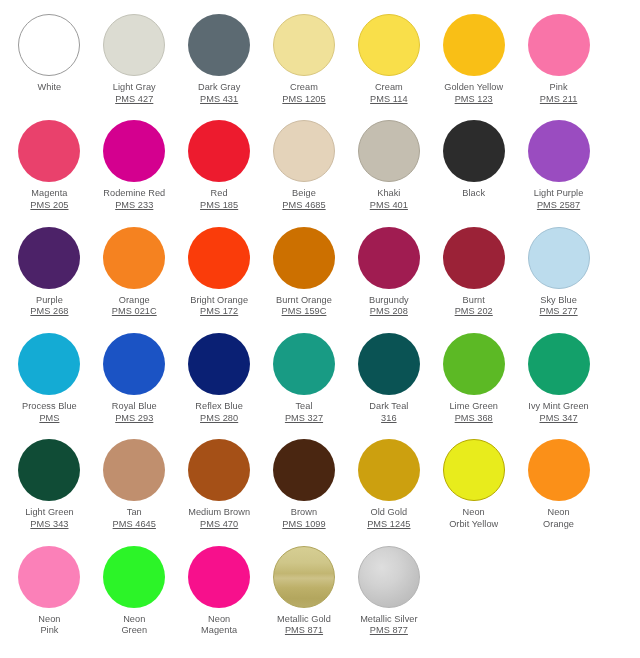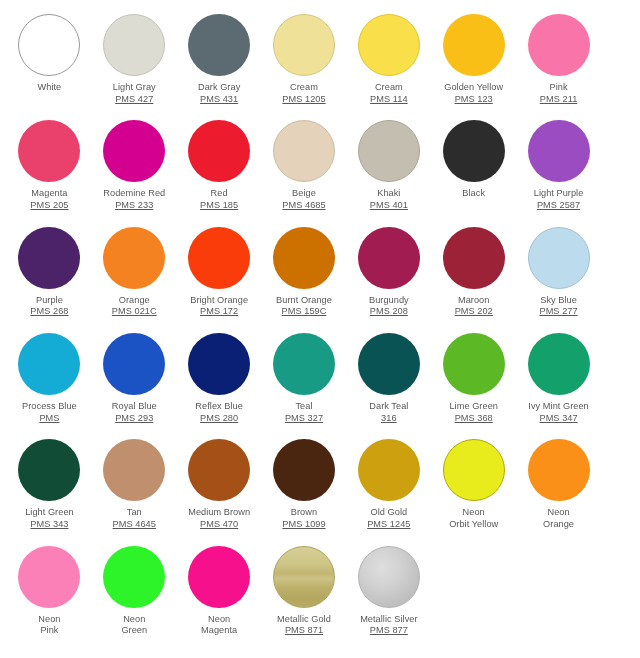--- a/index.html
+++ b/index.html
@@ -128,21 +128,21 @@
     <div class="swatch-cell">
       <div class="swatch-disc" style="background: rgb(204, 112, 0);"></div>
       <div class="swatch-caption"><span class="swatch-name">Burnt Orange</span><span class="swatch-code">PMS 159C</span></div>
     </div>
     <div class="swatch-cell">
       <div class="swatch-disc" style="background: rgb(160, 28, 81);"></div>
       <div class="swatch-caption"><span class="swatch-name">Burgundy</span><span class="swatch-code">PMS 208</span></div>
     </div>
     <div class="swatch-cell">
       <div class="swatch-disc" style="background: rgb(155, 34, 55);"></div>
-      <div class="swatch-caption"><span class="swatch-name">Maroon</span><span class="swatch-code">PMS 202</span></div>
+      <div class="swatch-caption"><span class="swatch-name">Burnt</span><span class="swatch-code">PMS 202</span></div>
     </div>
     <div class="swatch-cell">
       <div class="swatch-disc" style="background: rgb(188, 220, 237); border: 1px solid rgb(162, 194, 212);"></div>
       <div class="swatch-caption"><span class="swatch-name">Sky Blue</span><span class="swatch-code">PMS 277</span></div>
     </div>
     <div class="swatch-cell">
       <div class="swatch-disc" style="background: rgb(20, 171, 212);"></div>
       <div class="swatch-caption"><span class="swatch-name">Process Blue</span><span class="swatch-code">PMS</span></div>
     </div>
     <div class="swatch-cell">

